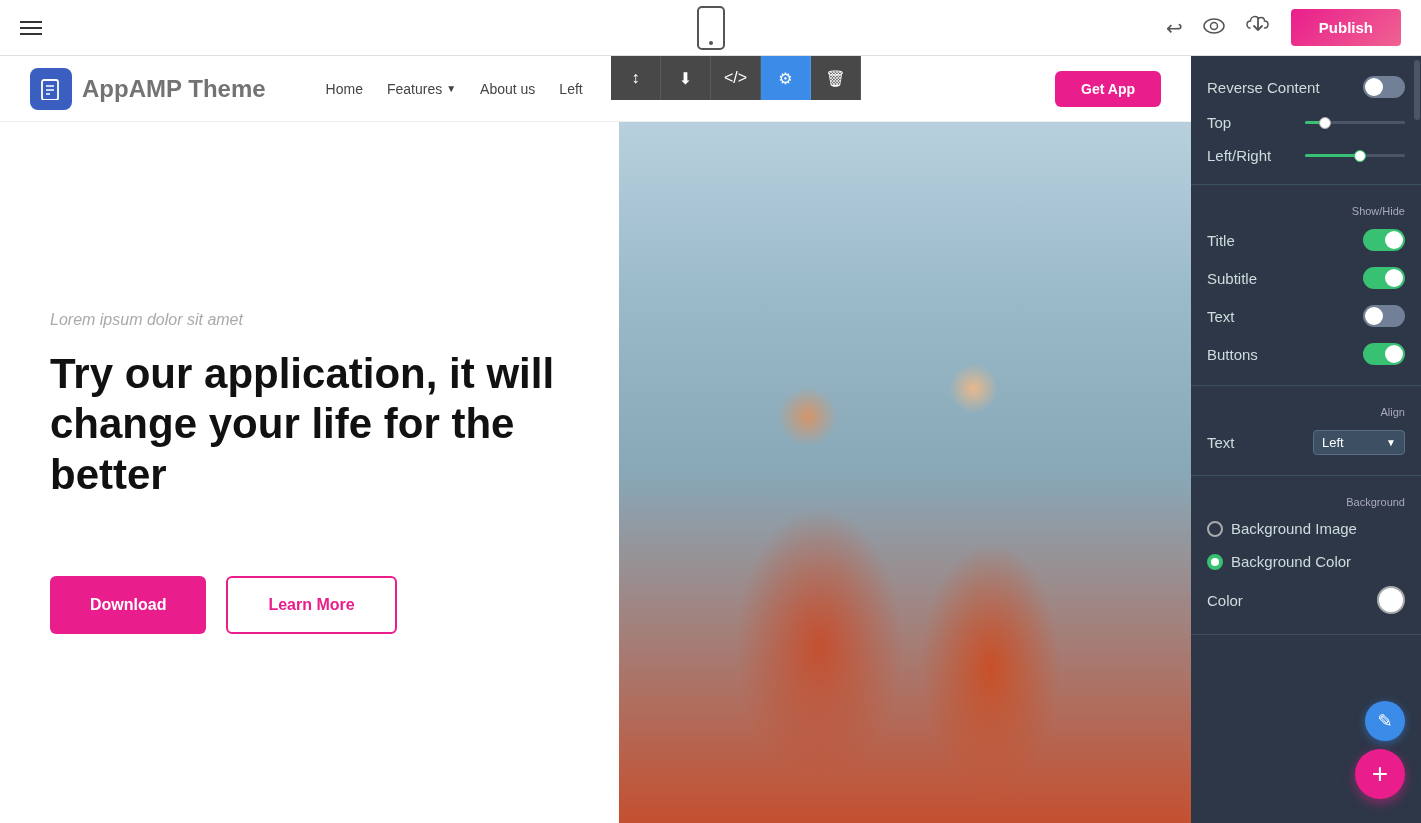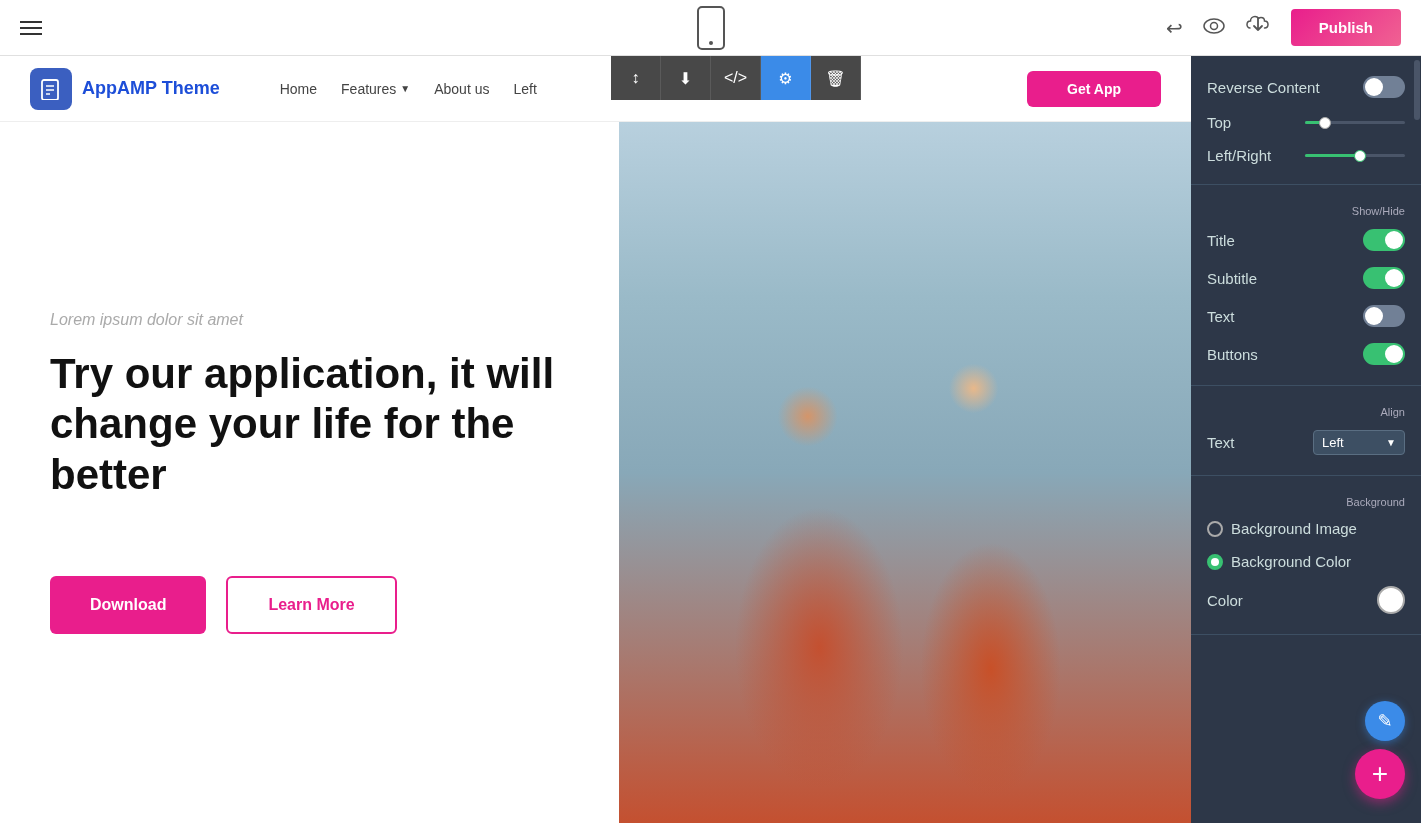--- a/index.html
+++ b/index.html
@@ -58,23 +58,23 @@
       border-bottom: 1px solid #eee;
       display: flex;
       align-items: center;
       padding: 0 30px;
       gap: 30px;
     }
     .nav-logo {
       display: flex;
       align-items: center;
       gap: 10px;
-      font-size: 18px;
+      font-size: 24px;
       font-weight: 600;
-      color: #1d4ed8;
+      color: #737373;
     }
     .nav-logo-icon {
       width: 42px;
       height: 42px;
       background: #3b5fc0;
       border-radius: 8px;
       display: flex;
       align-items: center;
       justify-content: center;
       color: #fff;
@@ -84,21 +84,21 @@
       display: flex;
       align-items: center;
       gap: 24px;
       margin-left: 30px;
       flex: 1;
     }
     .nav-link { font-size: 14px; color: #444; cursor: pointer; display: flex; align-items: center; gap: 4px; }
     .nav-cta {
       background: #e91e8c;
       color: #fff;
-      padding: 10px 40px;
+      padding: 10px 26px;
       border-radius: 6px;
       font-size: 14px;
       font-weight: 600;
       cursor: pointer;
       margin-left: auto;
     }
 
     
     .hero-section {
       display: flex;

